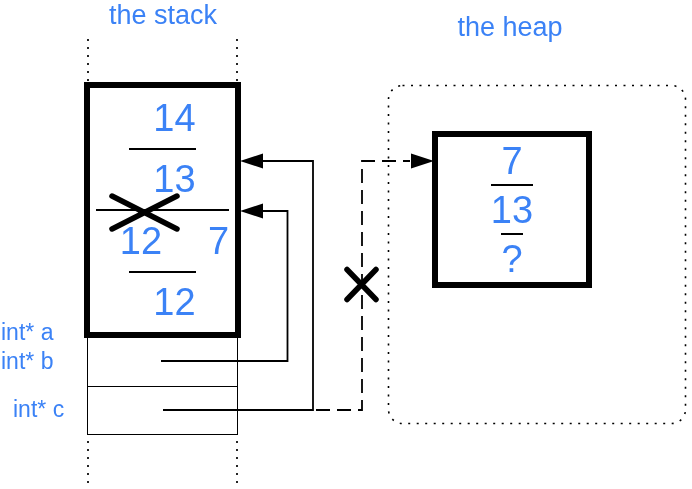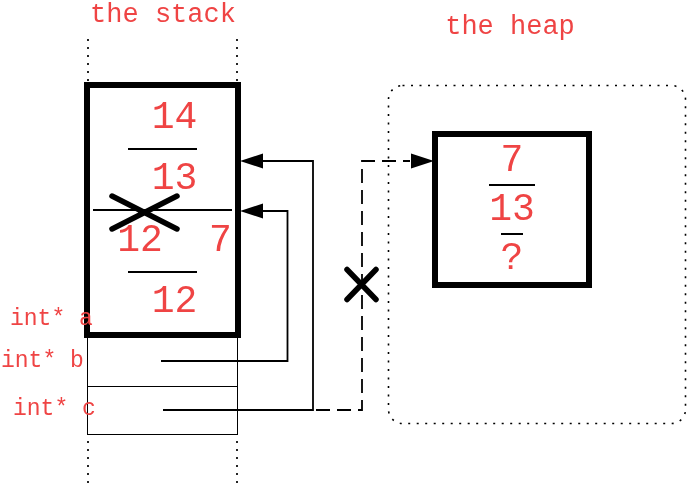--- a/index.html
+++ b/index.html
@@ -1,18 +1,18 @@
 <!DOCTYPE html>
 <html><head>
 <meta charset="utf-8">
 <style>
   html, body { margin:0; padding:0; background:#ffffff; }
   .canvas {
     position:relative; width:692px; height:489px; background:#ffffff;
-    color:#ef4444; font-family:Liberation Mono, monospace;
+    color:#3b82f6; font-family:Liberation Sans, sans-serif;
     overflow:hidden;
   }
   .region-title {
     position:absolute; top:1px; width:150px; text-align:center;
     font-size:27px; line-height:1.1; white-space:nowrap;
   }
   #stack-title { left:88px; }
   #heap-title  { left:435px;margin-top:12px; }
 
   .memblock {
@@ -37,21 +37,21 @@
     box-sizing:border-box; border:1.5px solid #000; border-top:none;
     display:flex; flex-direction:column;
   }
   .pointer-cell { flex:1 1 0; }
   .pointer-cell + .pointer-cell { border-top:1.5px solid #000; }
 
   .pointer-label {
     position:absolute; left:1px; width:78px; font-size:23px;
     line-height:1.1; white-space:nowrap;
   }
-  #label-a { top:307px;margin-left:9px; }
+  #label-a { top:320px; }
   #label-b { top:349px; }
   #label-c { top:397px;padding-left:12px; }
 
   #linework {
     position:absolute; left:0; top:0; width:692px; height:489px;
     pointer-events:none;
   }
 </style>
 </head>
 <body>

